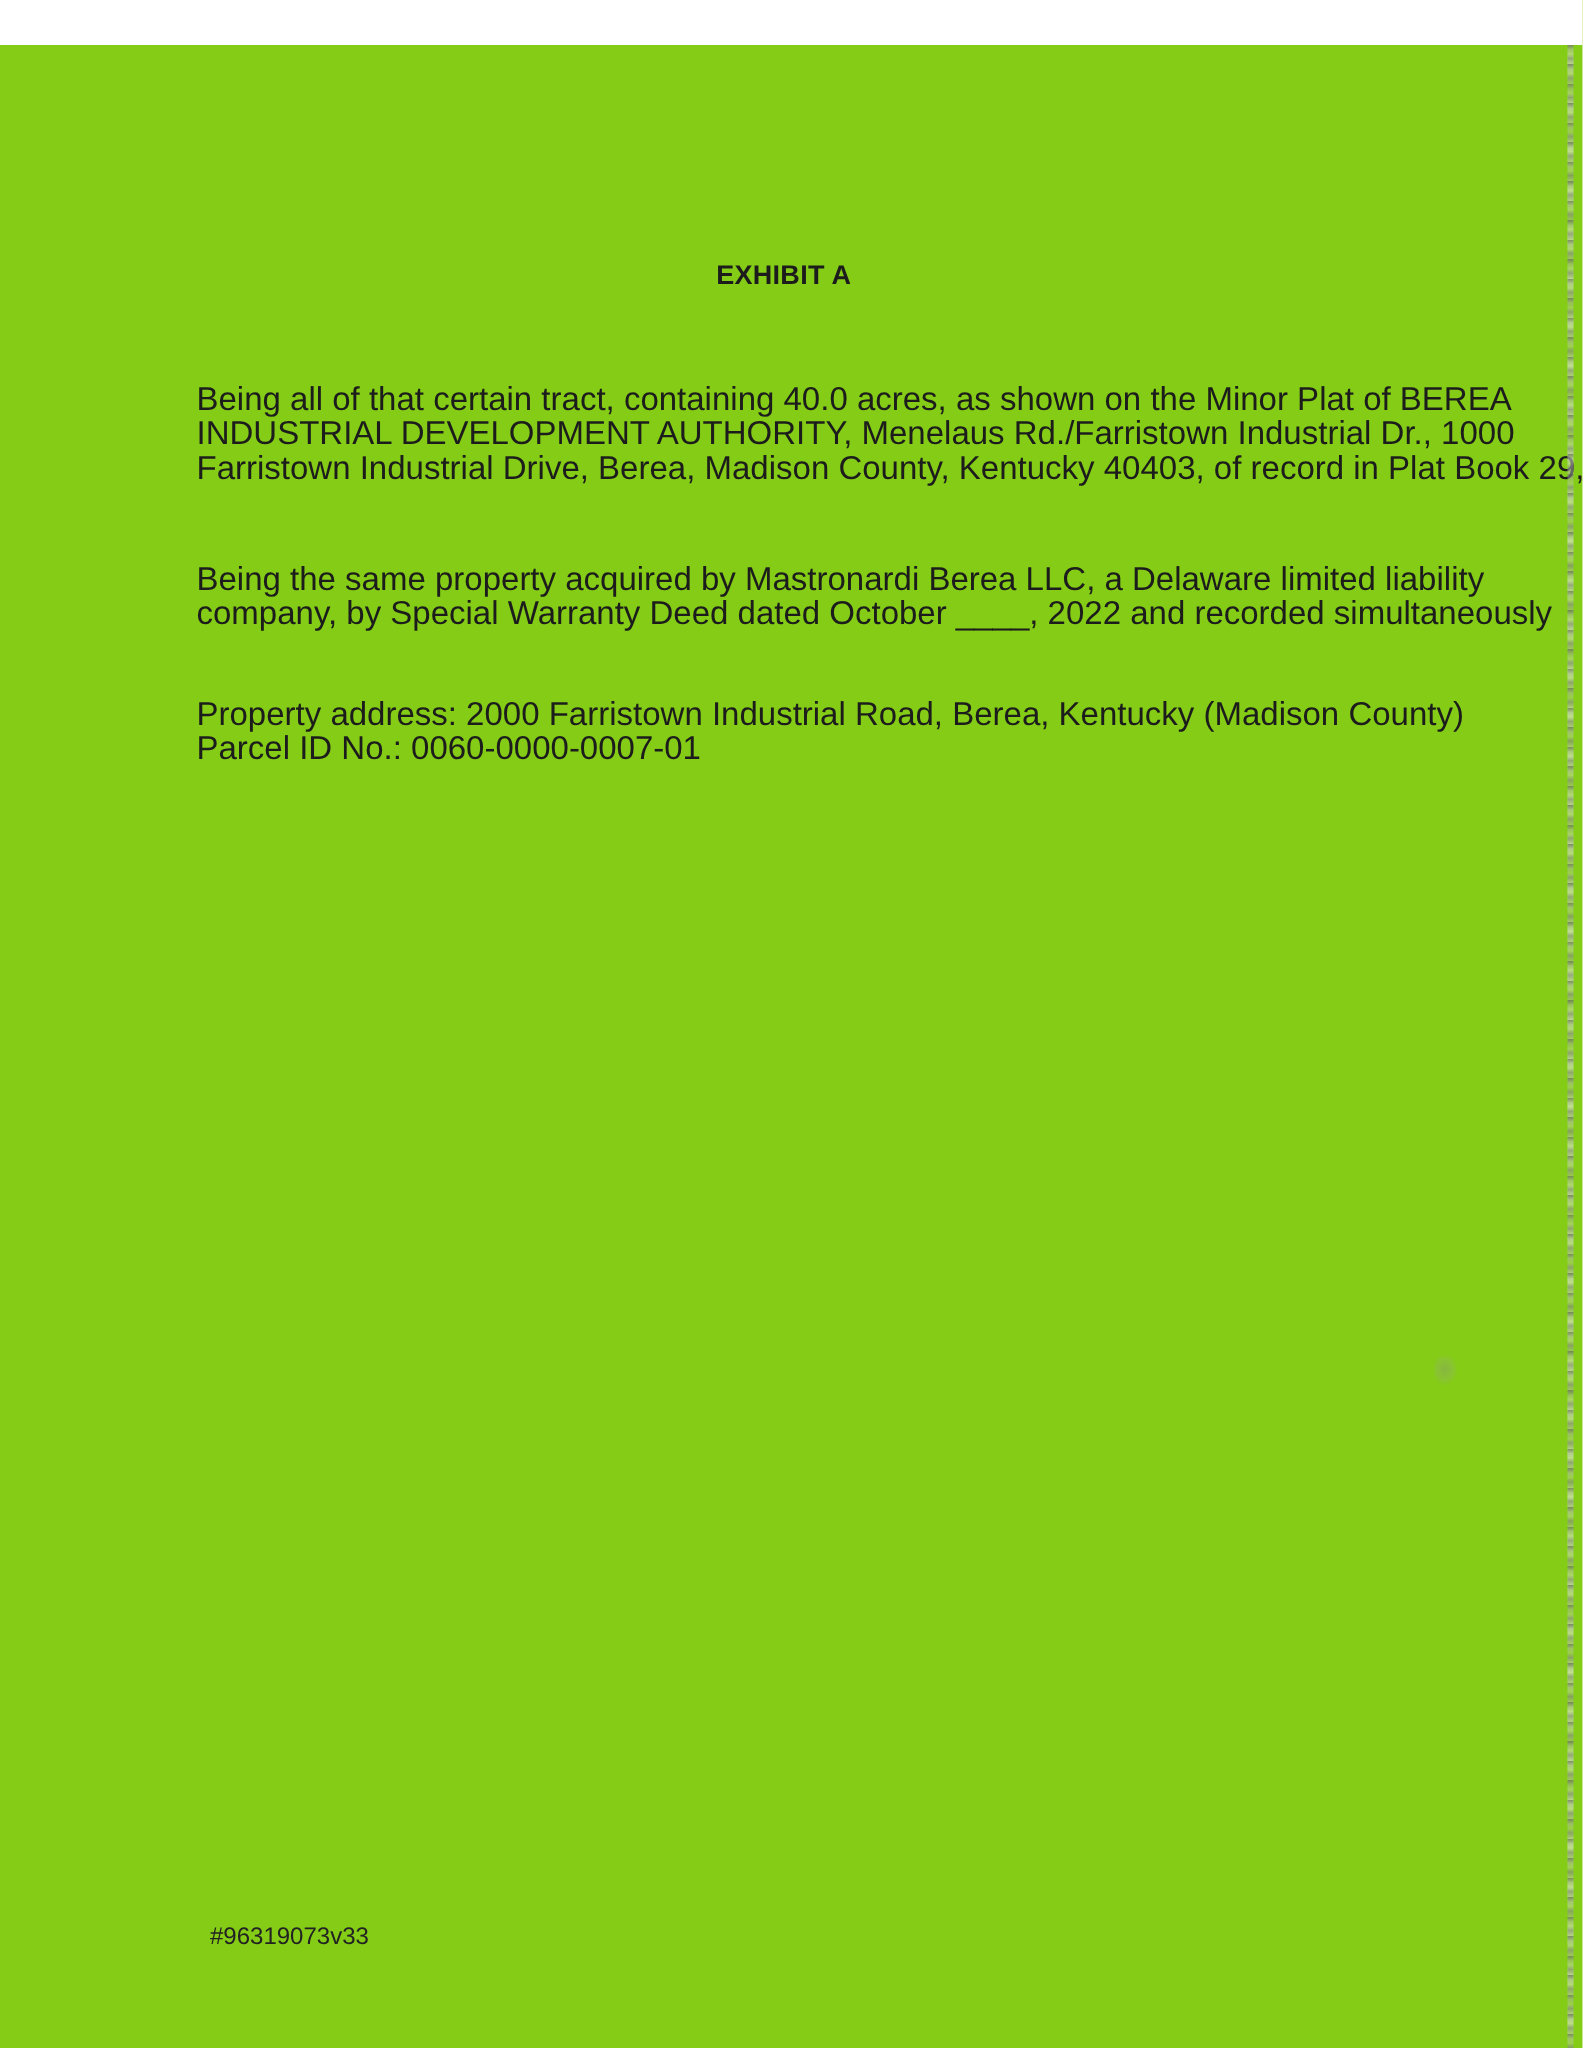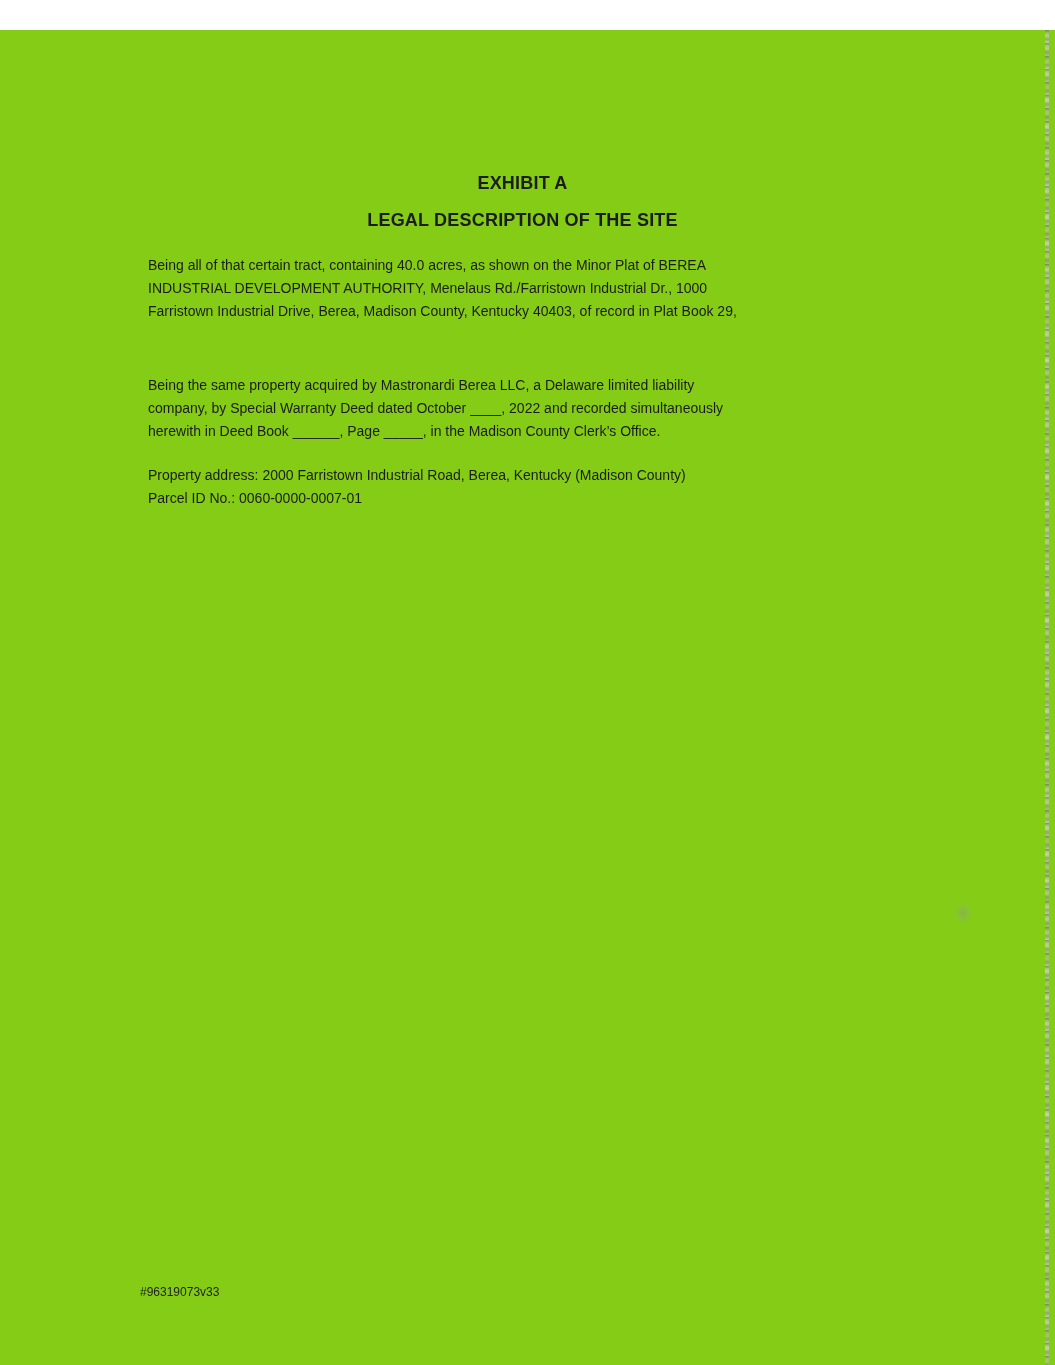--- a/index.html
+++ b/index.html
@@ -25,33 +25,33 @@
     font-weight: bold;
     font-size: 18px;
     line-height: 20px;
     letter-spacing: 0.2px;
     white-space: nowrap;
   }
   #doc-title    { top: 143px; }
   #doc-subtitle { top: 180px; }
   .para {
     position: absolute;
-    left: 148px;
-    font-size: 14px;
+    left: 131px;
+    font-size: 22px;
     line-height: 23px;
     white-space: nowrap;
   }
   #para-1 { top: 224px; }
   #para-2 { top: 344px; }
   #para-3 { top: 434px; }
   .doc-footer {
     position: absolute;
     left: 140px;
     top: 1255px;
-    font-size: 12px;
+    font-size: 16px;
     line-height: 14px;
     color: #222222;
   }
   
   .scan-strip {
     position: absolute;
     left: 1045px;
     top: 0;
     width: 4px;
     height: 1338px;
@@ -81,32 +81,30 @@
       rgba(255,255,255,0) 70%);
   }
 </style>
 </head>
 <body>
 
 <div class="page">
 
   <div id="doc-title" class="heading">EXHIBIT A</div>
 
-  <div id="doc-subtitle" class="heading">LEGAL DESCRIPTION OF THE SITE</div>
 
   <div id="para-1" class="para">
     <div class="line">Being all of that certain tract, containing 40.0 acres, as shown on the Minor Plat of BEREA</div>
     <div class="line">INDUSTRIAL DEVELOPMENT AUTHORITY, Menelaus Rd./Farristown Industrial Dr., 1000</div>
     <div class="line">Farristown Industrial Drive, Berea, Madison County, Kentucky 40403, of record in Plat Book 29,</div>
   </div>
 
   <div id="para-2" class="para">
     <div class="line">Being the same property acquired by Mastronardi Berea LLC, a Delaware limited liability</div>
     <div class="line">company, by Special Warranty Deed dated October ____, 2022 and recorded simultaneously</div>
-    <div class="line">herewith in Deed Book ______, Page _____, in the Madison County Clerk’s Office.</div>
   </div>
 
   <div id="para-3" class="para">
     <div class="line">Property address: 2000 Farristown Industrial Road, Berea, Kentucky (Madison County)</div>
     <div class="line">Parcel ID No.: 0060-0000-0007-01</div>
   </div>
 
   <div class="doc-footer">#96319073v33</div>
 
   <div class="scan-strip"></div>

